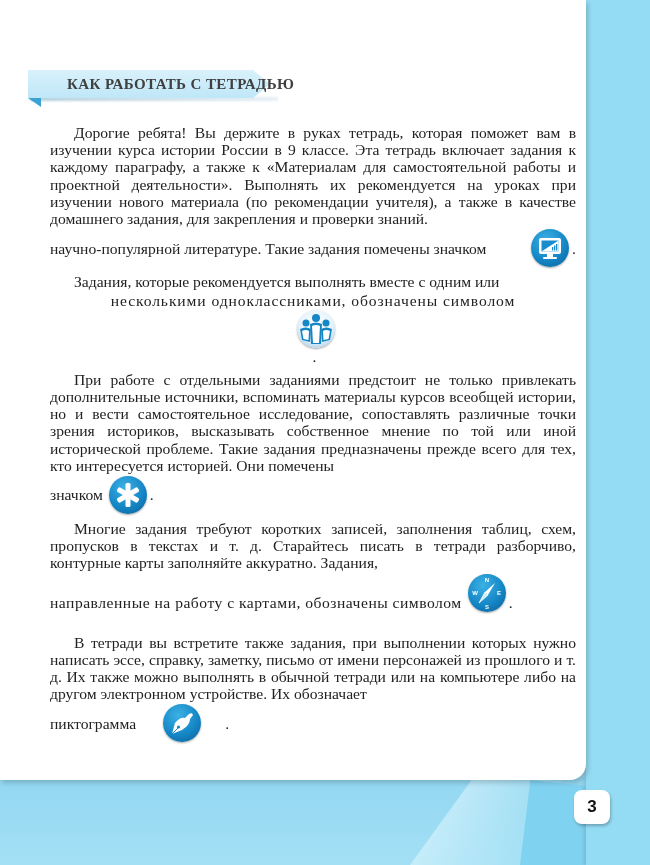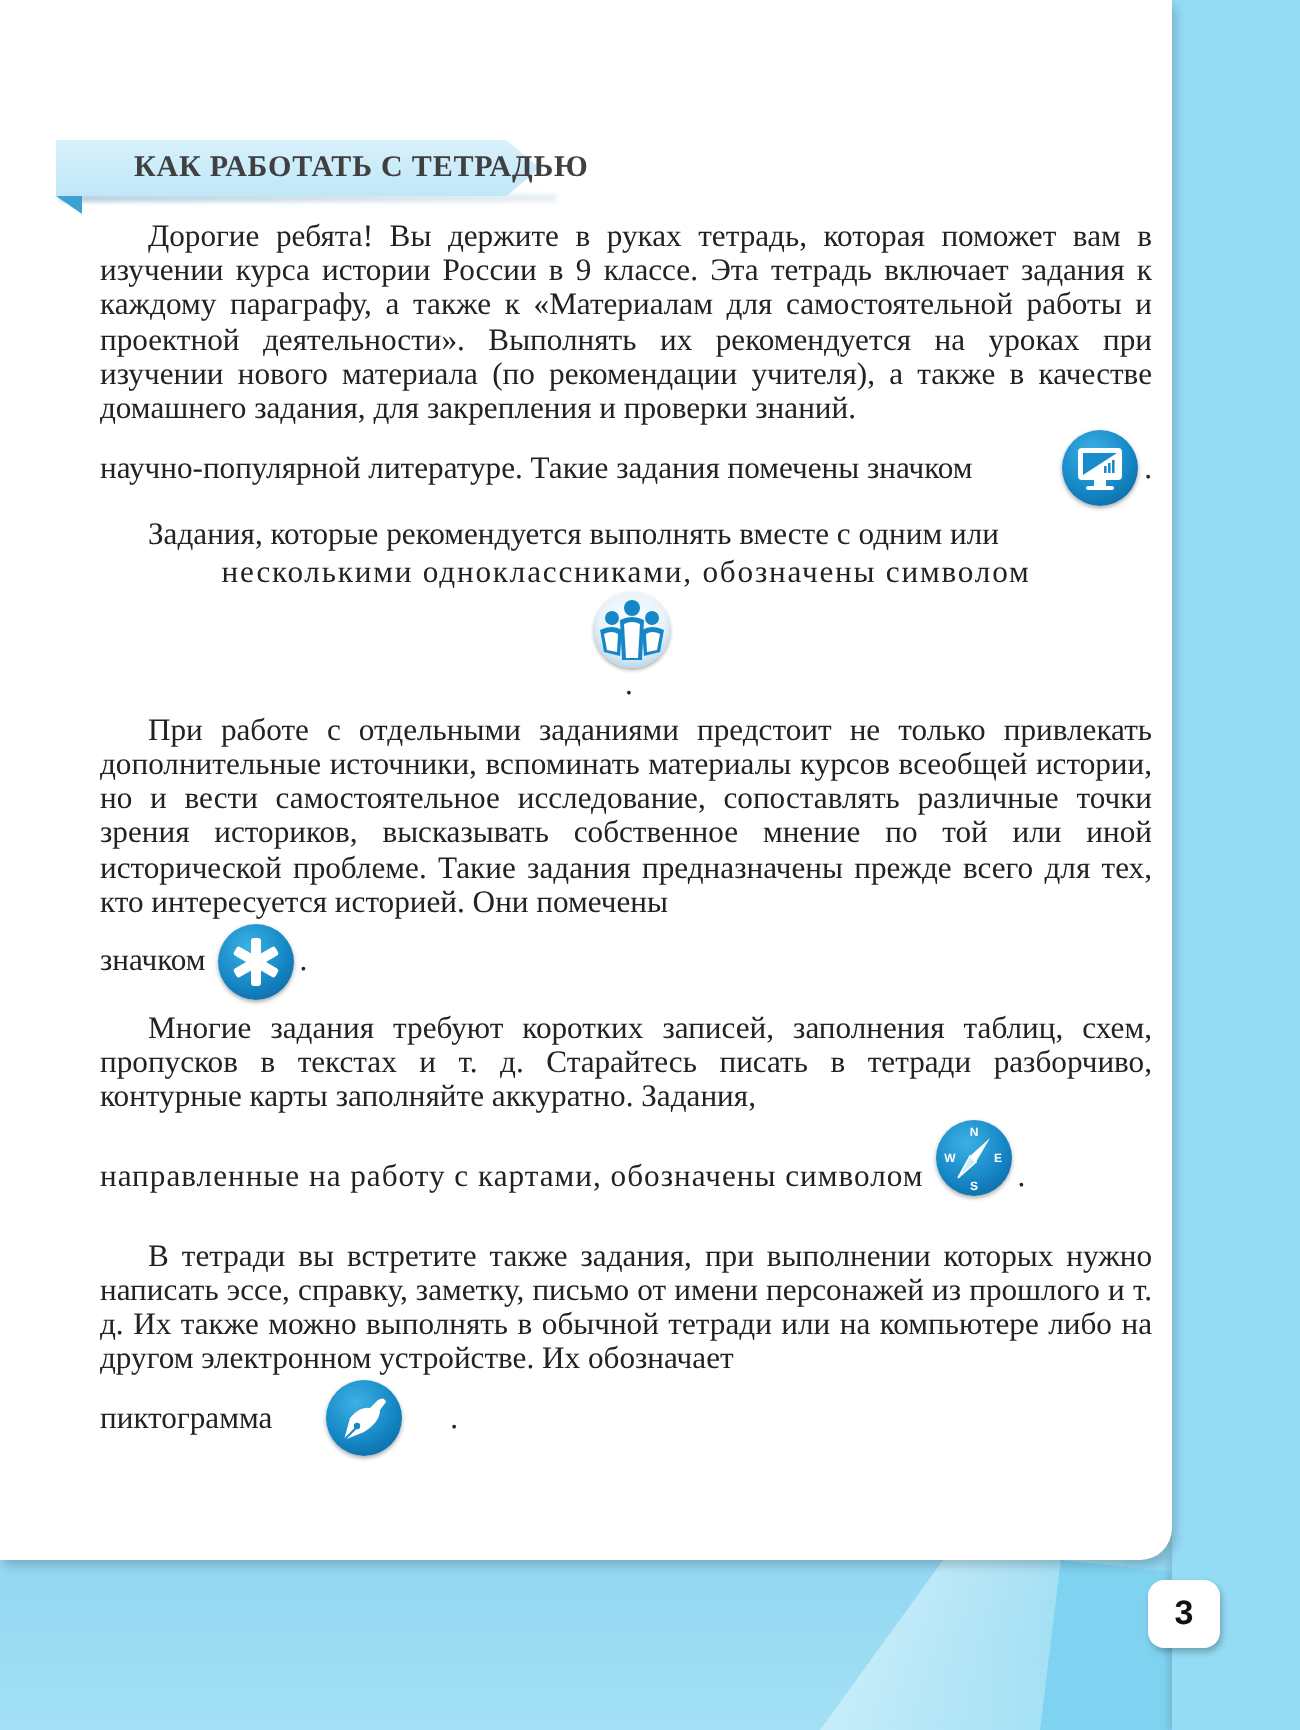--- a/index.html
+++ b/index.html
@@ -53,21 +53,21 @@
     }
     .ribbon-title {
       position: absolute; left: 51px; top: 76px;
       font-family: "Liberation Serif", serif;
       font-weight: bold; font-size: 15px; letter-spacing: 0.4px;
       color: #404040;
       margin-left: 16px;
     }
     
     .content {
-      position: absolute; left: 50px; top: 110px; width: 526px;
+      position: absolute; left: 50px; top: 124px; width: 526px;
       font-family: "Liberation Serif", serif;
       font-size: 15.6px; line-height: 17.2px; color: #222;
       text-align: justify;
     }
     .content p { text-indent: 24px; margin-bottom: 1px; }
     .icon-line { display: flex; align-items: center; justify-content: flex-start; margin-top: 6px; }
     .icon-line.full { justify-content: space-between; }
     .icon-line .txt { white-space: nowrap; }
     .pict {
       display: inline-block; width: 38px; height: 38px; border-radius: 50%;

